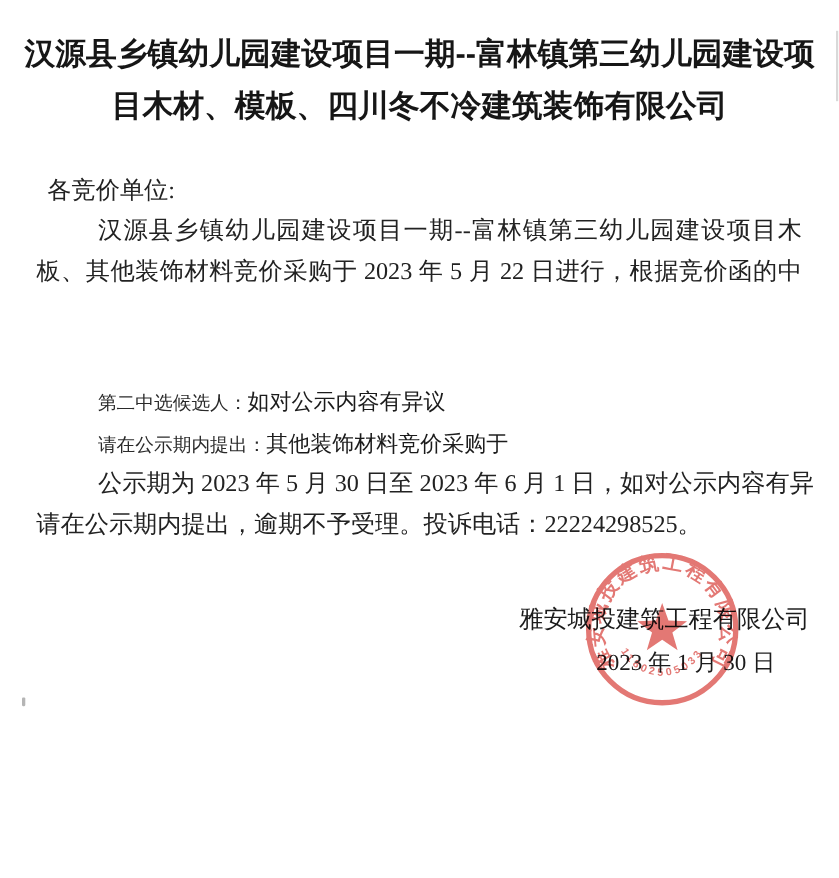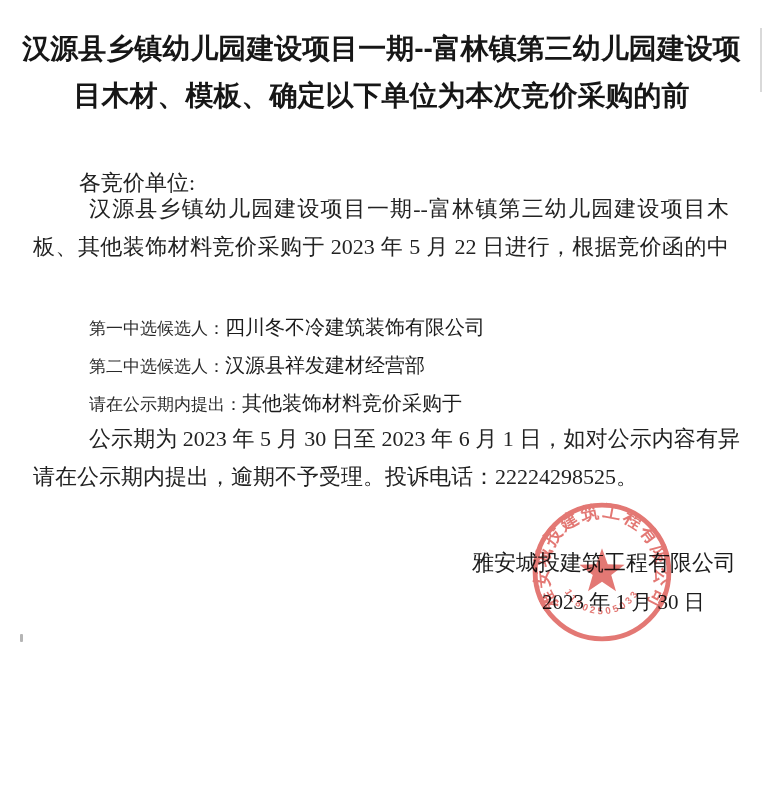--- a/index.html
+++ b/index.html
@@ -40,21 +40,21 @@
     color: #222222;
     white-space: nowrap;
   }
   .body-line.justify {
     white-space: normal;
     text-align: justify;
     text-align-last: justify;
     overflow: hidden;
     height: 32px;
   }
-  .salutation   { left: 43px;  top: 168px; margin-left: 36px; }
+  .salutation   { left: 43px;  top: 158px; }
   .p1-l1        { left: 89px;  top: 194px; width: 640px; }
   .p1-l2        { left: 33px;  top: 232px; width: 696px; }
   .p1-l3        { left: 33px;  top: 270px; }
   .p2-l1        { left: 89px;  top: 424px; width: 651px; }
   .p2-l2        { left: 33px;  top: 462px; }
 
   
   .candidate {
     position: absolute;
     left: 89px;
@@ -124,32 +124,29 @@
     height: 64px;
     background: #d9d9d9;
   }
 </style>
 </head>
 <body>
 
 <div class="page">
 
   <div class="doc-title line1">汉源县乡镇幼儿园建设项目一期--富林镇第三幼儿园建设项</div>
-  <div class="doc-title line2">目木材、模板、确定以下单位为本次竞价采购的前</div>
+  <div class="doc-title line2">目木材、模板、四川冬不冷建筑装饰有限公司</div>
 
   <div class="body-line salutation">各竞价单位:</div>
 
   <div class="body-line justify p1-l1">汉源县乡镇幼儿园建设项目一期--富林镇第三幼儿园建设项目木材、模</div>
   <div class="body-line justify p1-l2">板、其他装饰材料竞价采购于 2023 年 5 月 22 日进行，根据竞价函的中选原</div>
 
-  <div class="candidate cand-1">
-    <span class="c-label">第一中选候选人：</span><span class="c-name">四川冬不冷建筑装饰有限公司</span>
-  </div>
   <div class="candidate cand-2">
-    <span class="c-label">第二中选候选人：</span><span class="c-name">汉源县祥发建材经营部</span>
+    <span class="c-label">第二中选候选人：</span><span class="c-name">如对公示内容有异议</span>
   </div>
   <div class="candidate cand-3">
     <span class="c-label">请在公示期内提出：</span><span class="c-name">其他装饰材料竞价采购于</span>
   </div>
 
   <div class="body-line justify p2-l1">公示期为 2023 年 5 月 30 日至 2023 年 6 月 1 日，如对公示内容有异议，</div>
   <div class="body-line p2-l2">请在公示期内提出，逾期不予受理。投诉电话：22224298525。</div>
 
   <div class="sig-company">雅安城投建筑工程有限公司</div>
   <div class="sig-date">2023 年 1 月  30 日</div>

